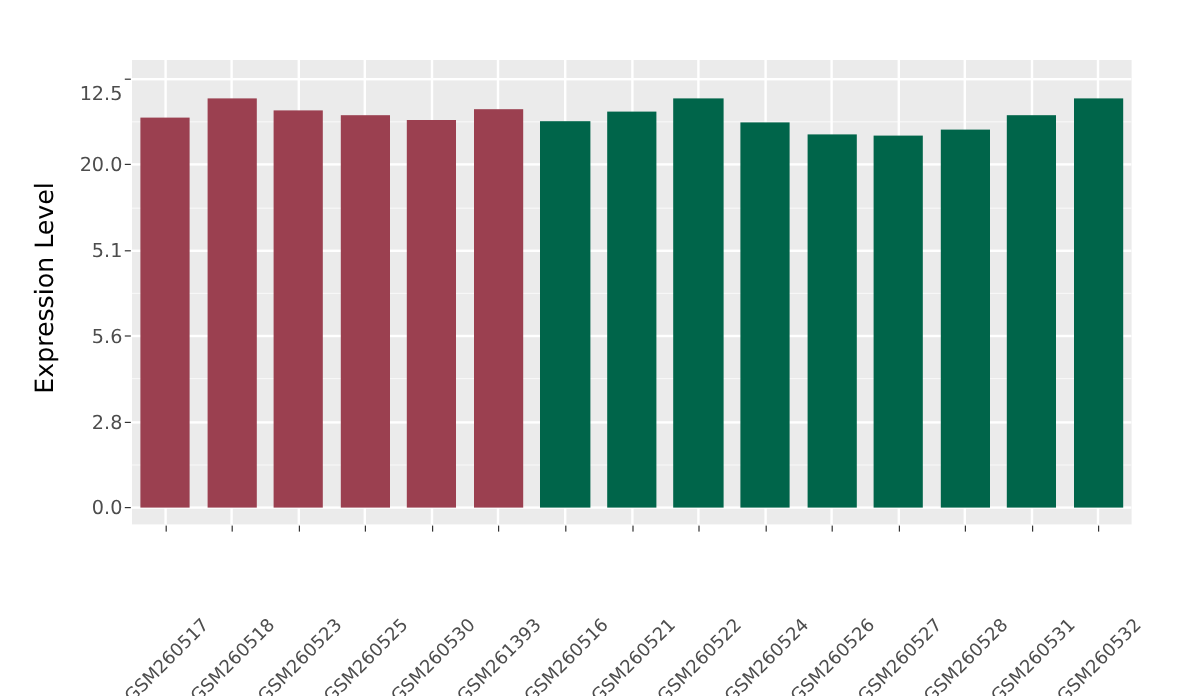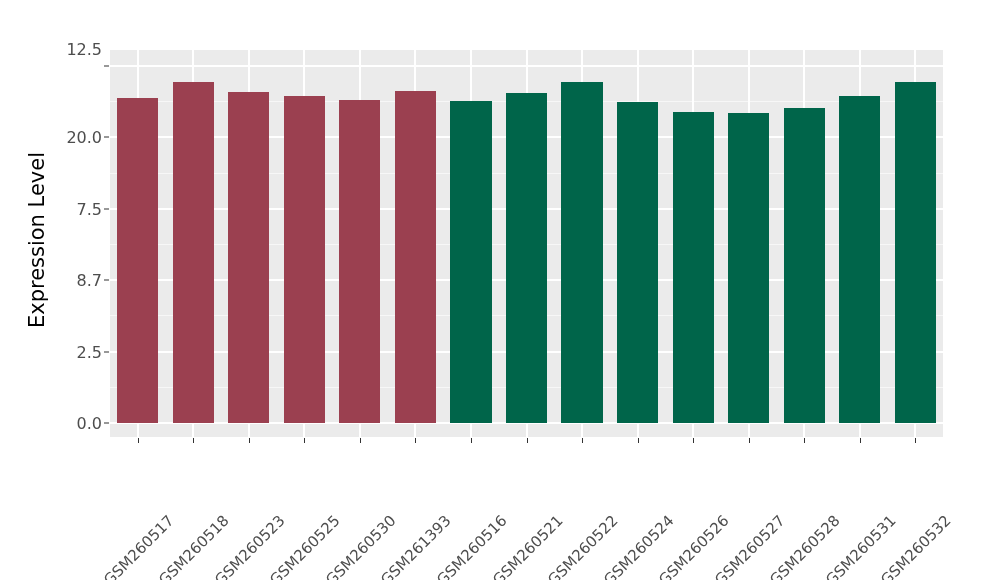--- a/index.html
+++ b/index.html
@@ -120,25 +120,25 @@
 </style>
 </head>
 <body>
 
 <div id="chart-root">
 
   <div class="y-axis-title">Expression Level</div>
 
   <div class="y-tick-labels-col" id="y-tick-labels">
       <div class="y-tick-label" style="top: 423px;">0.0</div>
-      <div class="y-tick-label" style="top: 351.571px;">2.5</div>
-      <div class="y-tick-label" style="top: 280.143px;">8.7</div>
-      <div class="y-tick-label" style="top: 208.714px;">7.5</div>
+      <div class="y-tick-label" style="top: 351.571px;">2.8</div>
+      <div class="y-tick-label" style="top: 280.143px;">5.6</div>
+      <div class="y-tick-label" style="top: 208.714px;">5.1</div>
       <div class="y-tick-label" style="top: 137.286px;">20.0</div>
-      <div class="y-tick-label" style="top: 49px;">12.5</div>
+      <div class="y-tick-label" style="top: 78px;">12.5</div>
     </div>
 
   <div id="y-tick-marks">
       <div class="y-tick-mark" style="top: 423px;"></div>
       <div class="y-tick-mark" style="top: 351.571px;"></div>
       <div class="y-tick-mark" style="top: 280.143px;"></div>
       <div class="y-tick-mark" style="top: 208.714px;"></div>
       <div class="y-tick-mark" style="top: 137.286px;"></div>
       <div class="y-tick-mark" style="top: 65.8571px;"></div>
     </div>

